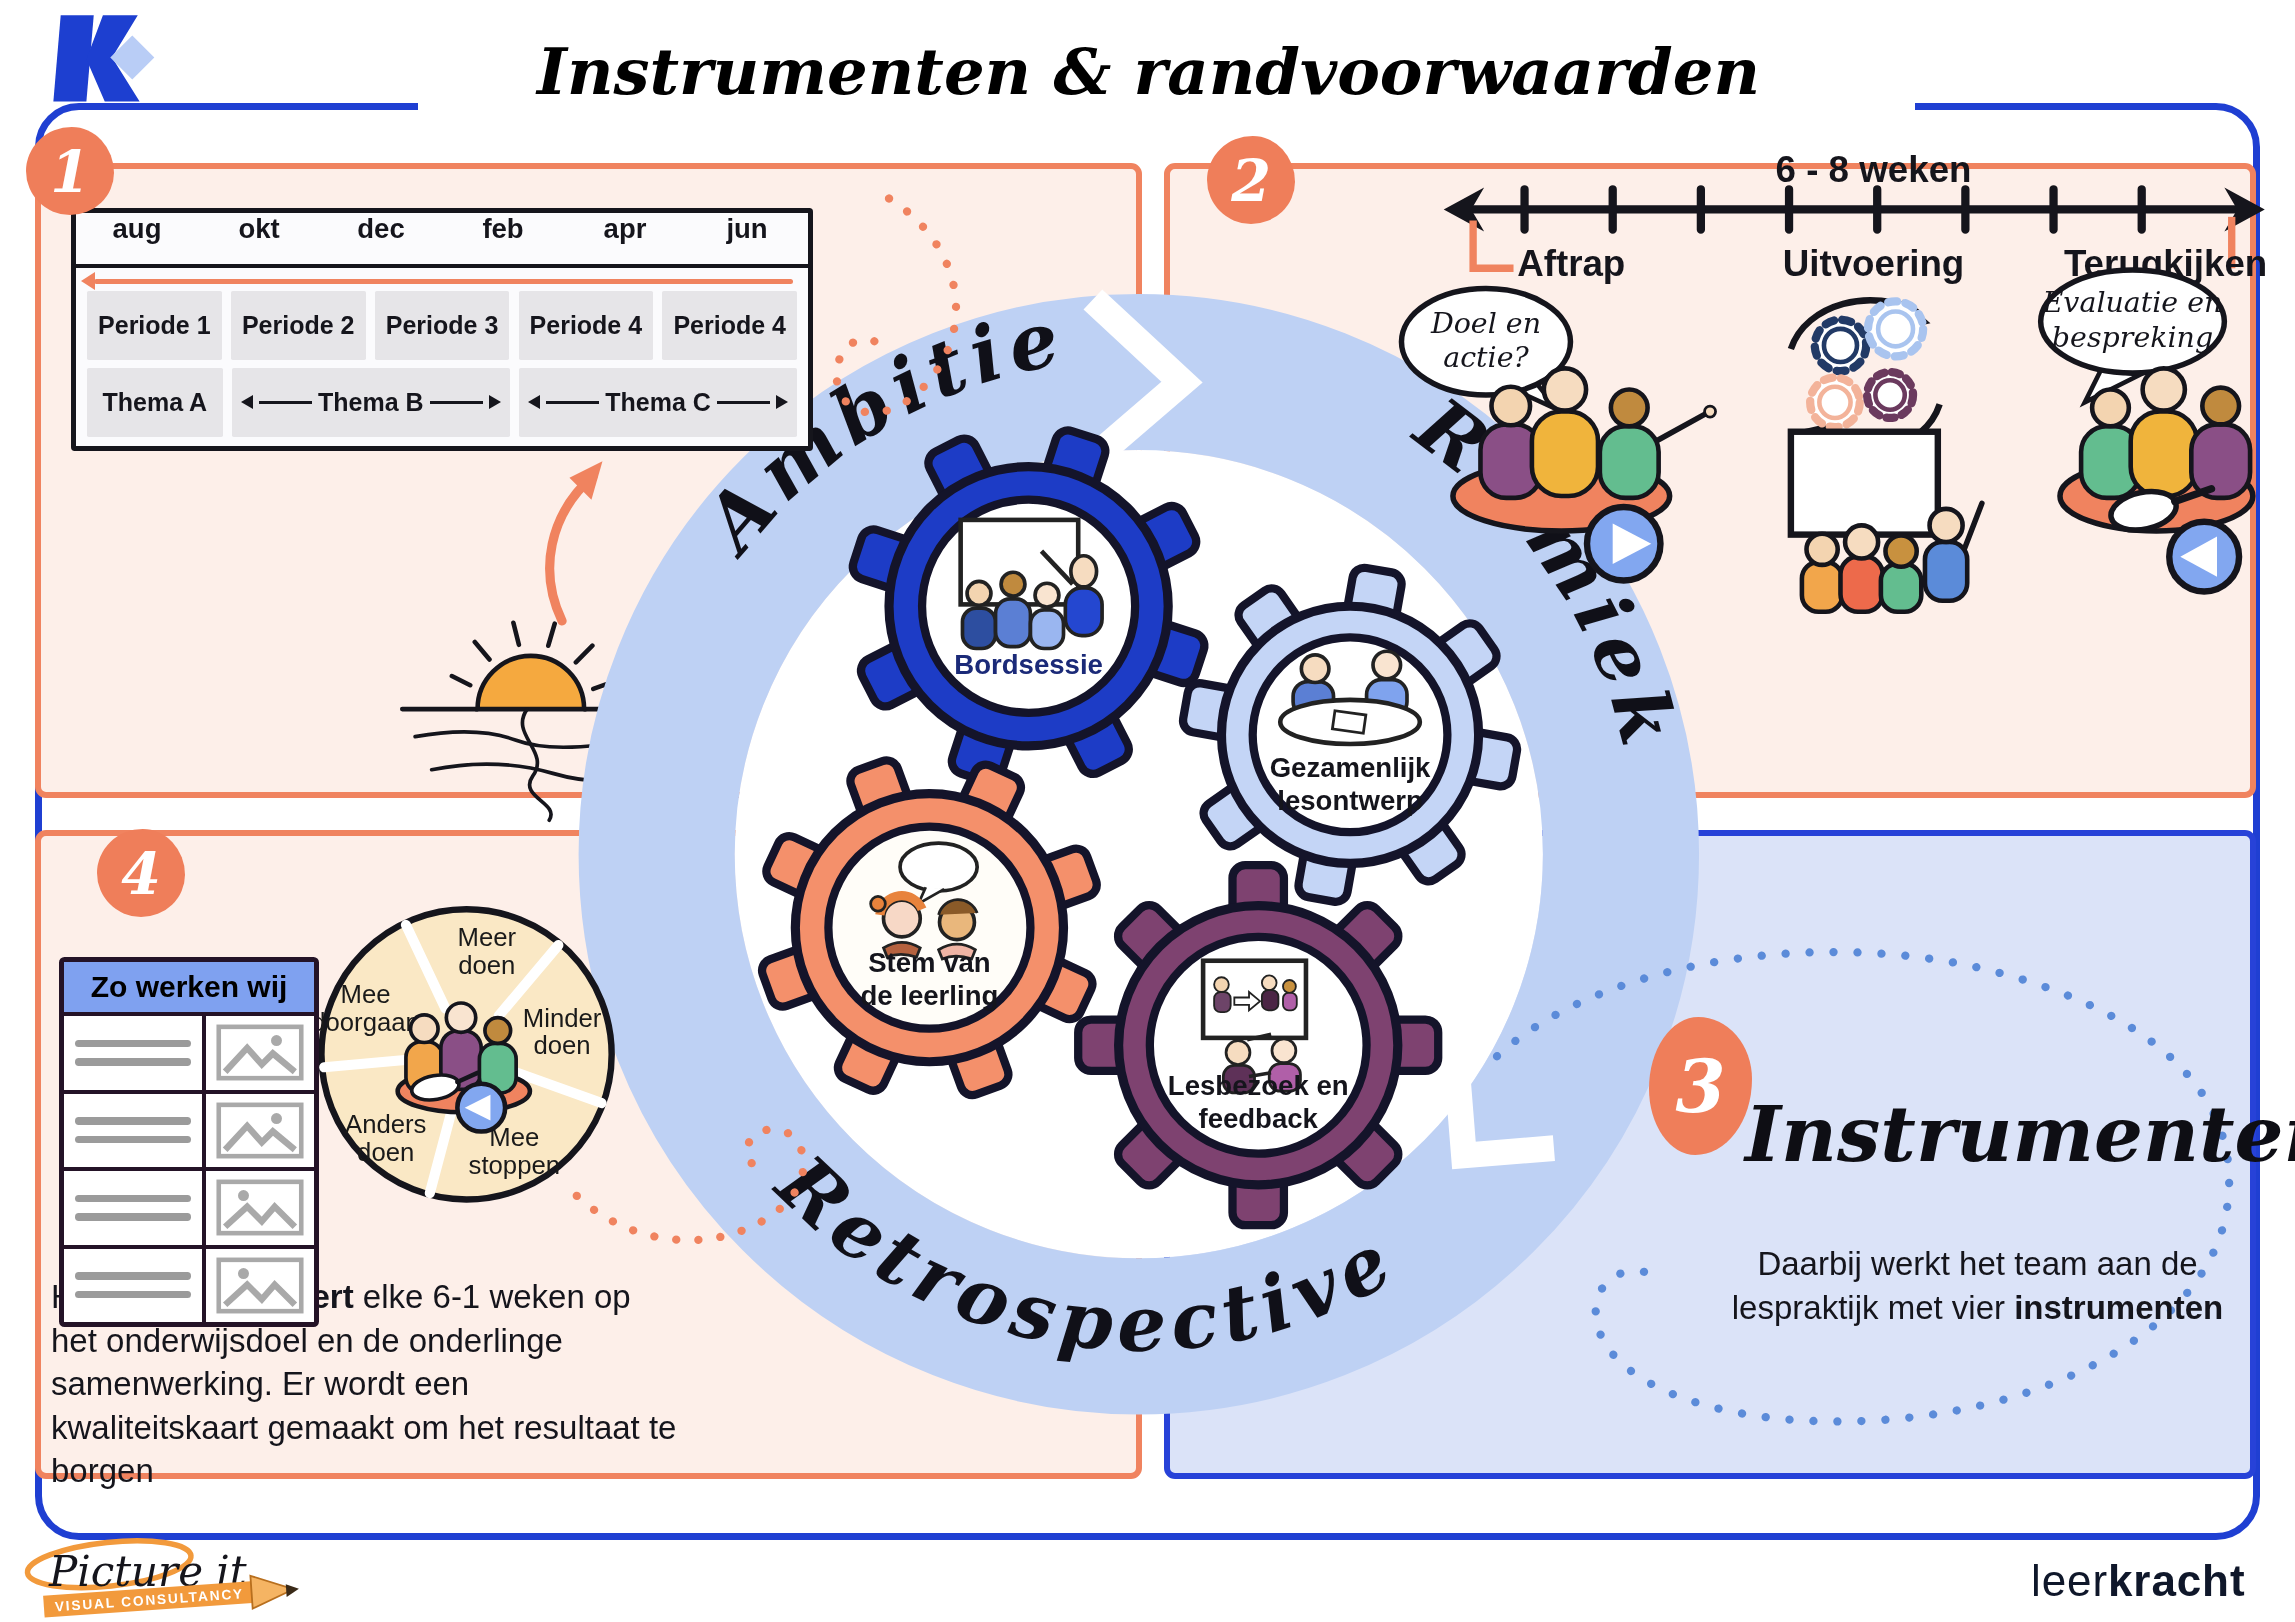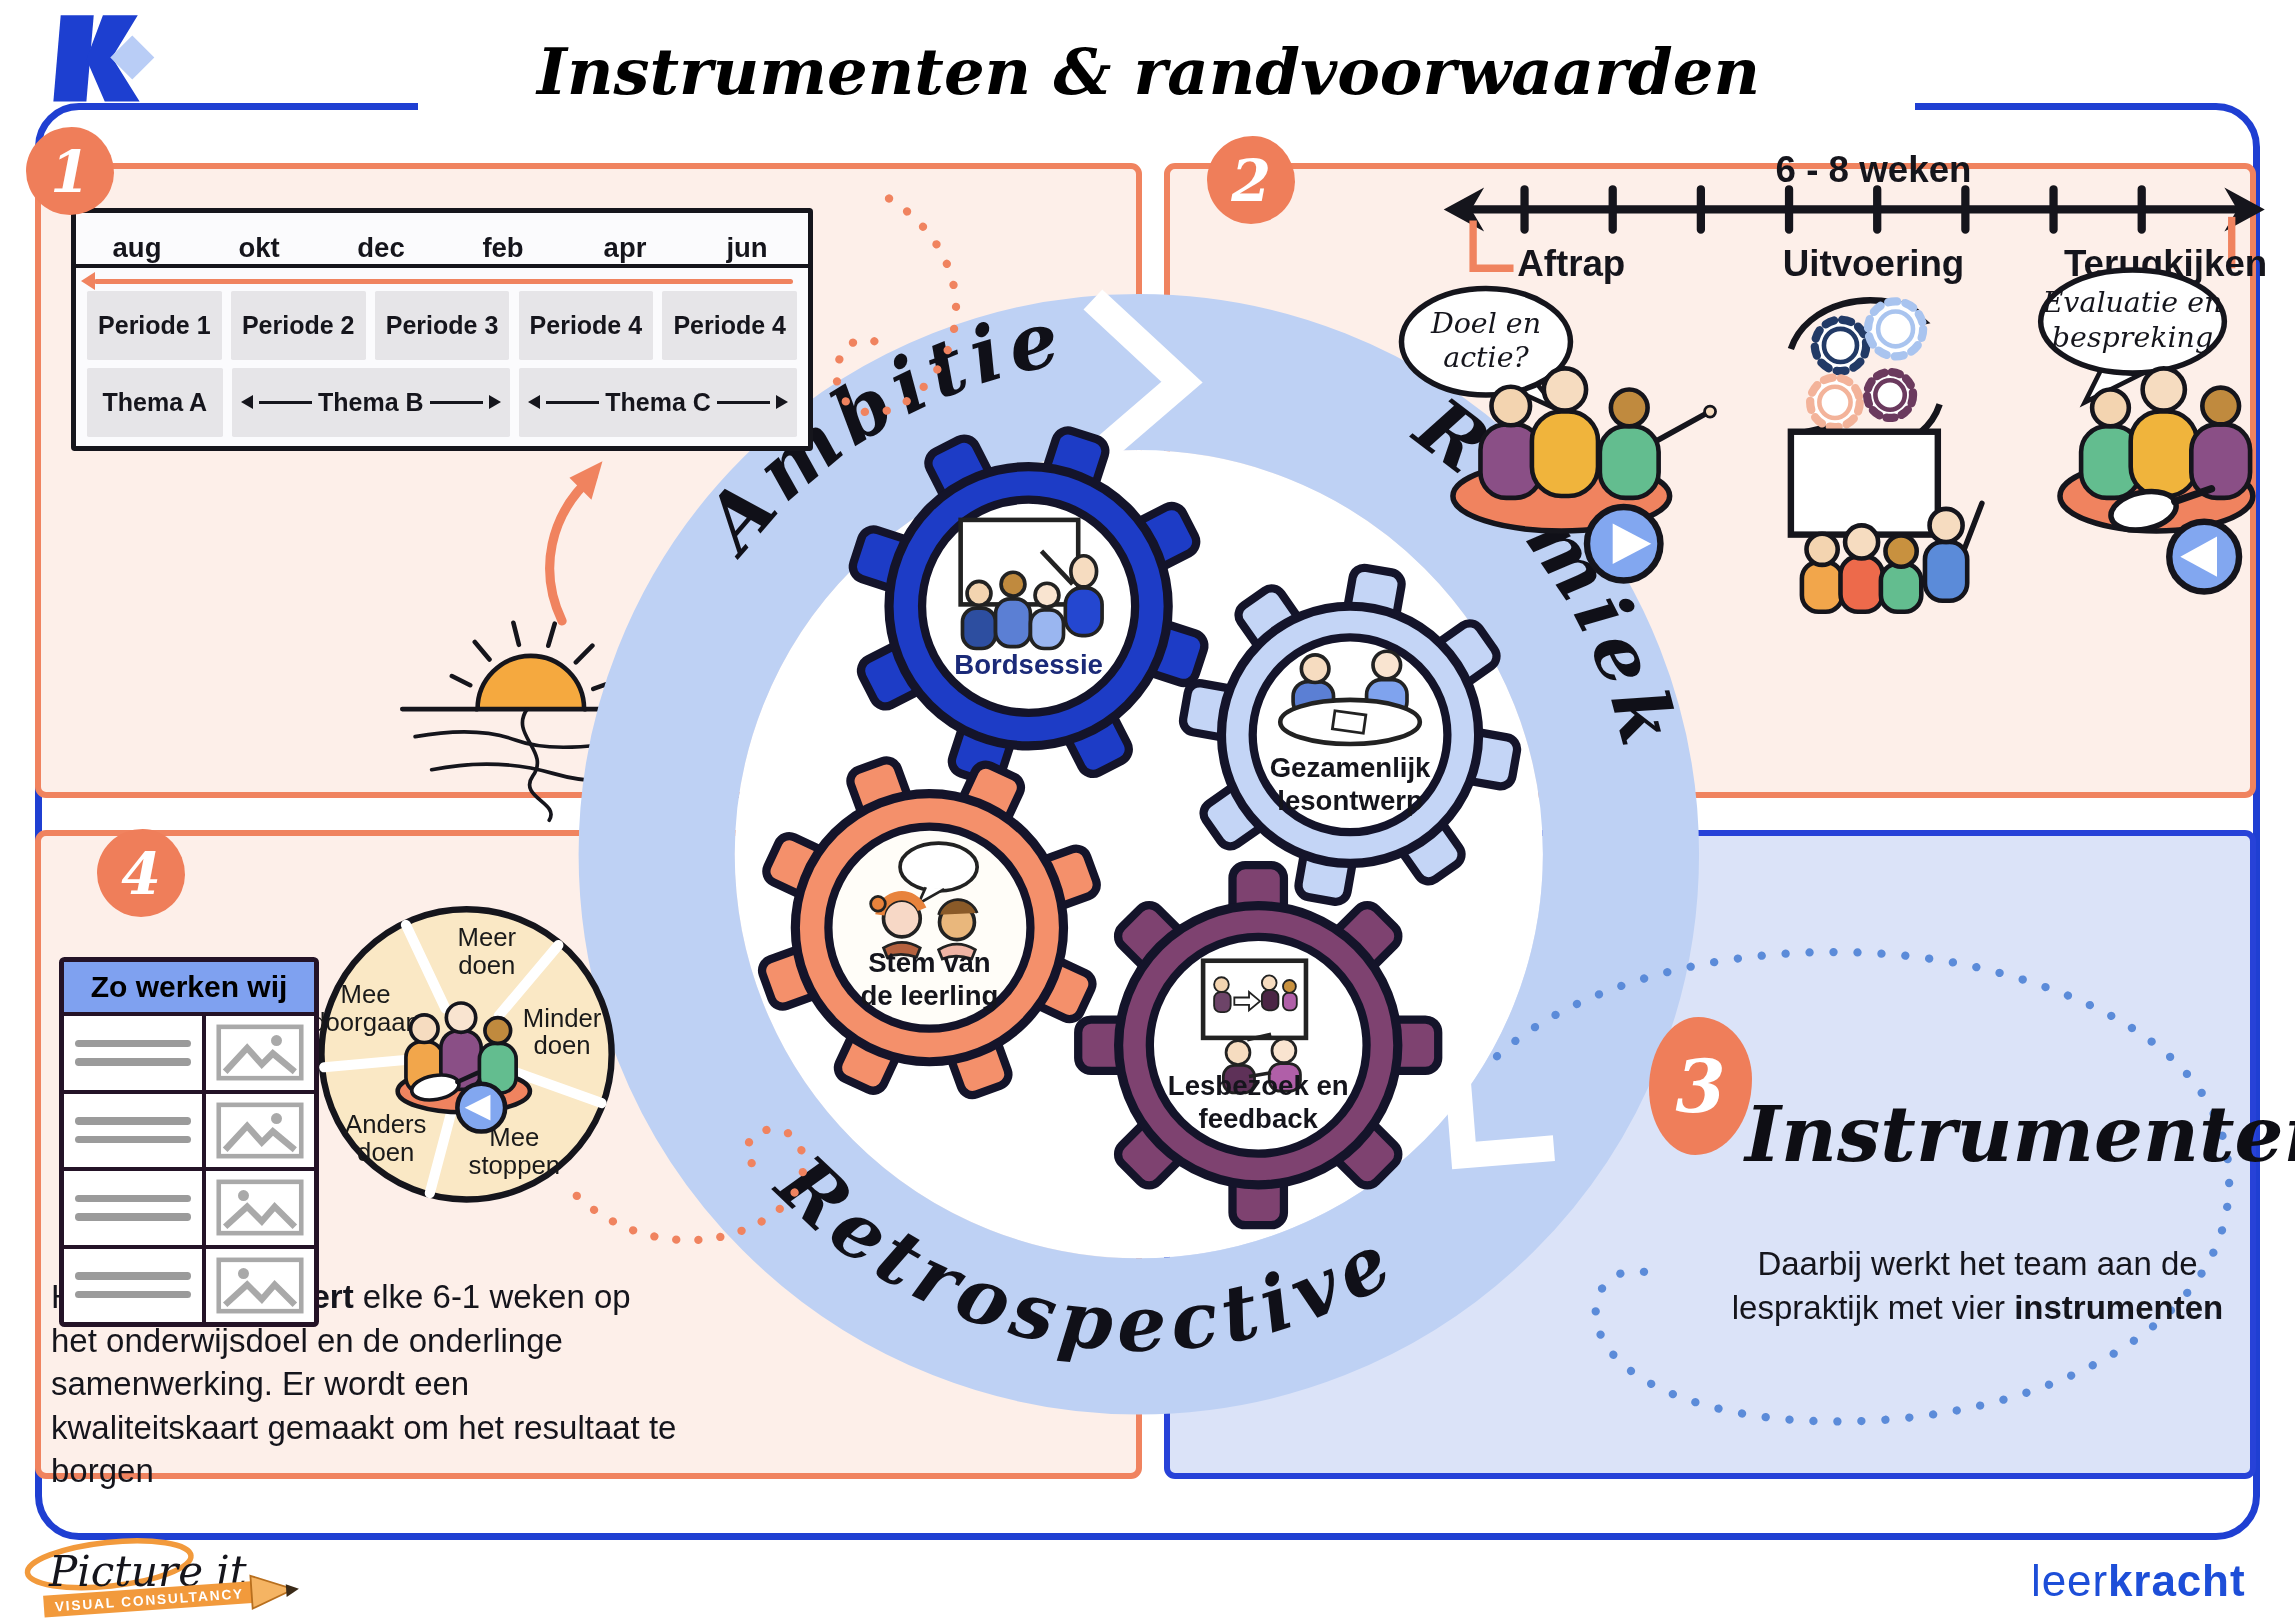--- a/index.html
+++ b/index.html
@@ -24,21 +24,21 @@
   .badge{position:absolute;background:#ef7e5a;color:#fff;display:flex;align-items:center;justify-content:center;
          font-family:"DejaVu Serif",serif;font-style:italic;font-weight:bold;font-size:57px;
          border-radius:52% 48% 50% 50%/50% 52% 48% 50%;z-index:6;}
   #badge-1{left:26px;top:127px;width:88px;height:88px;}
   #badge-2{left:1207px;top:136px;width:88px;height:88px;}
   #badge-4{left:97px;top:829px;width:88px;height:88px;}
   #badge-3{left:1649px;top:1017px;width:103px;height:138px;font-size:72px;border-radius:48% 52% 55% 45%/52% 45% 55% 48%;}
   
   #jaarbord{position:absolute;left:71px;top:208px;width:732px;height:233px;background:#fbfbfd;
             border:5.5px solid #15151c;border-radius:3.7px;z-index:5;display:flex;flex-direction:column;}
-  #jaarbord .months{display:flex;height:51px;border-bottom:4.6px solid #15151c;align-items:flex-end;}
+  #jaarbord .months{display:flex;height:51px;border-bottom:4.6px solid #15151c;align-items:flex-start;}
   #jaarbord .months span{flex:1;text-align:center;font-size:27.5px;font-weight:600;}
   .oarrow{height:4.6px;background:#f0835f;margin:11px 14.7px 3.7px 18.4px;position:relative;border-radius:2.8px;}
   .oarrow:before{content:"";position:absolute;left:-13px;top:-7.3px;border-style:solid;border-width:9.2px 14.7px 9.2px 0;
                  border-color:transparent #f0835f transparent transparent;}
   .prow{display:flex;gap:9.2px;padding:3.7px 11px;flex:1;}
   .gcell{background:#e6e5e8;display:flex;align-items:center;justify-content:center;
          font-size:25px;font-weight:600;border-radius:1.8px;}
   .prow .gcell{flex:1;}
   .trow{display:grid;grid-template-columns:1fr 2.05fr 2.05fr;gap:9.2px;padding:3.7px 11px 9.2px;flex:1;}
   .arrcell{gap:6px;padding:0 9.2px;}
@@ -71,21 +71,21 @@
   .gear-label.navy{fill:#1b2a78;}
   .tl-title{font-size:40px;font-weight:600;text-anchor:middle;fill:#15151c;}
   .tl-label{font-size:40px;font-weight:600;fill:#15151c;}
   .bubbletext{font-family:"DejaVu Serif",serif;font-style:italic;font-size:31px;text-anchor:middle;fill:#15151c;}
   .wheellabel{font-size:28px;text-anchor:middle;fill:#1a1a1a;}
   .dotso{fill:none;stroke:#f0835f;stroke-width:9;stroke-dasharray:0.1 24;stroke-linecap:round;}
   .dotsb{fill:none;stroke:#5b8bd9;stroke-width:9;stroke-dasharray:0.1 26;stroke-linecap:round;}
   #overlay{position:absolute;left:0;top:0;z-index:3;}
   
   #pictureit{position:absolute;left:16.5px;top:1535px;z-index:6;}
-  #lk-wordmark{position:absolute;left:2031px;top:1556px;font-size:44px;color:#1d4ed8;z-index:6;letter-spacing:0.9px;}
+  #lk-wordmark{position:absolute;left:2031px;top:1556px;font-size:44px;color:#0f172a;z-index:6;letter-spacing:0.9px;}
   #lk-wordmark .b{font-weight:bold;}
   #lk-mark{position:absolute;left:24px;top:3.7px;z-index:6;}
 </style>
 </head>
 <body>
 
 <div id="canvas">
 
   <div id="frame"></div>
   <div id="title-mask"></div>

